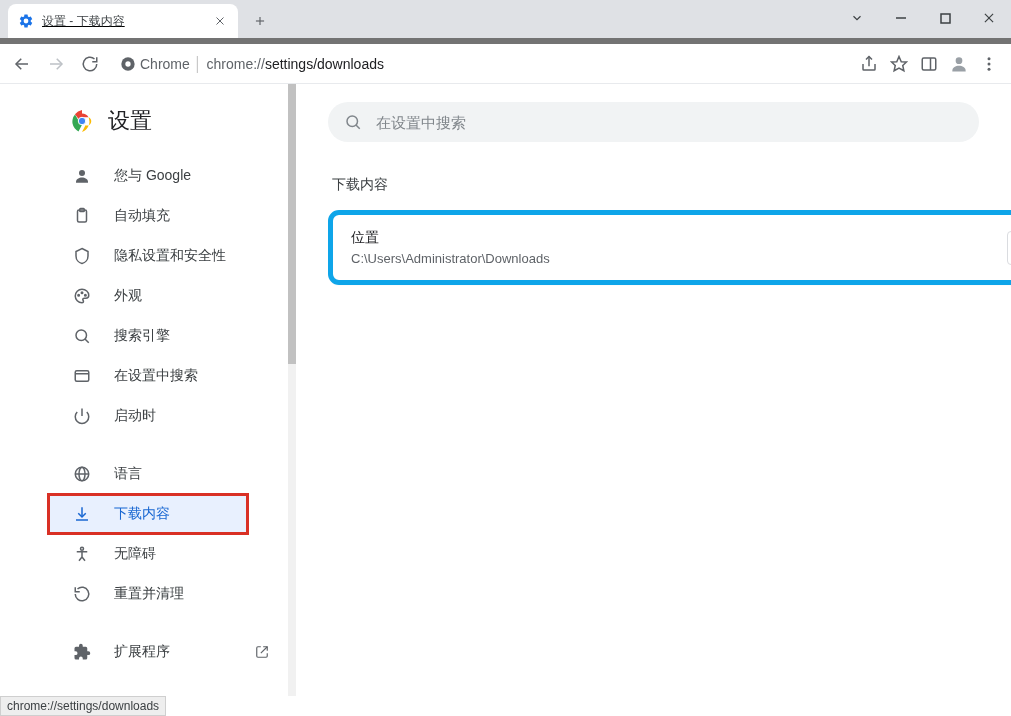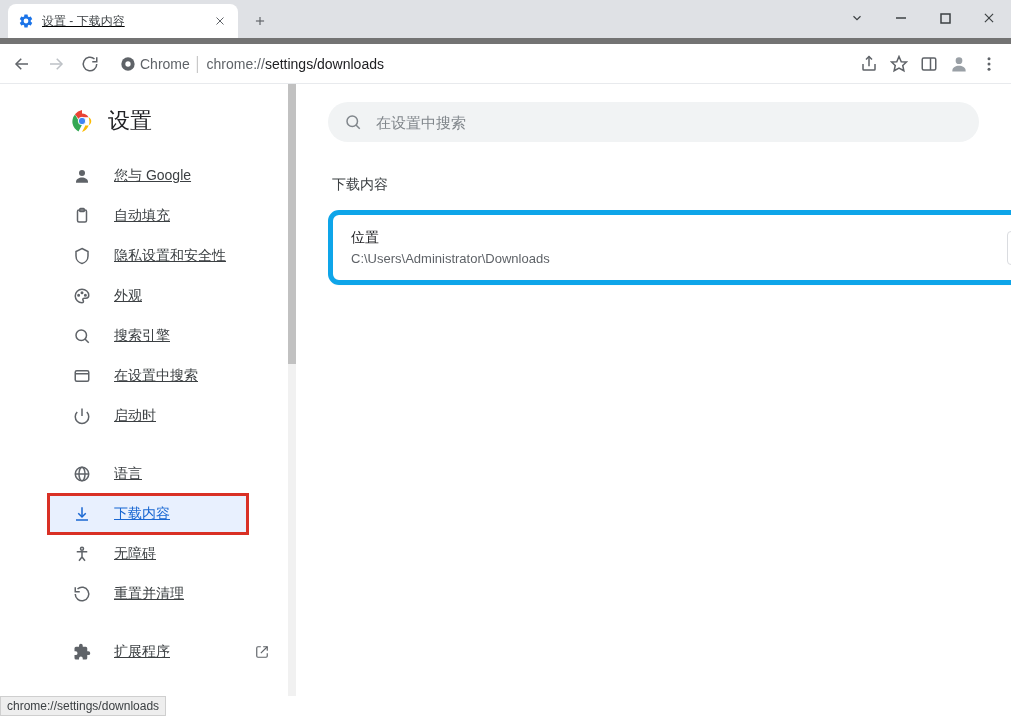--- a/index.html
+++ b/index.html
@@ -34,21 +34,21 @@
   .sidebar-wrap { width: 248px; display:flex;margin-left:48px; }
   .sidebar { width: 240px; padding-top: 10px; }
   .scrollbar { width:8px; background:#f1f1f1; position:relative; }
   .scrollbar .thumb { position:absolute; left:0; right:0; top:0; height:280px; background:#c1c1c1; }
 
   .brand-row { display:flex; align-items:center; gap:14px; padding: 12px 20px 20px 22px; }
   .brand-row .logo { width:24px; height:24px; }
   .brand-row .brand { font-size:22px; color:#202124; }
 
   .nav { display:flex; flex-direction:column; }
-  .nav-item { height:40px; display:flex; align-items:center; gap:22px; padding-left:24px; font-size:14px; color:#3c4043; border-radius: 0 20px 20px 0; text-decoration: underline; }
+  .nav-item { height:40px; display:flex; align-items:center; gap:22px; padding-left:24px; font-size:14px; color:#3c4043; border-radius: 0 20px 20px 0; }
   .nav-item .icon { width:20px; height:20px; color:#5f6368; display:flex; align-items:center; justify-content:center; }
   .nav-item.selected { background:#e8f0fe; color:#1967d2; }
   .nav-item.selected .icon { color:#1967d2; }
   .nav-item.highlighted-box { outline: 3px solid #d93025; outline-offset: -2px; border-radius:0; width: 200px;}
   .nav-group-gap { height:18px; }
   .nav-item .ext { margin-left:auto; margin-right:18px; color:#5f6368; width:16px; height:16px; display:flex; align-items:center; justify-content:center;}
 
   
   .content { flex:1; padding: 18px 32px 0 32px; overflow:hidden; }
   .search-row { display:flex; justify-content:center; }

